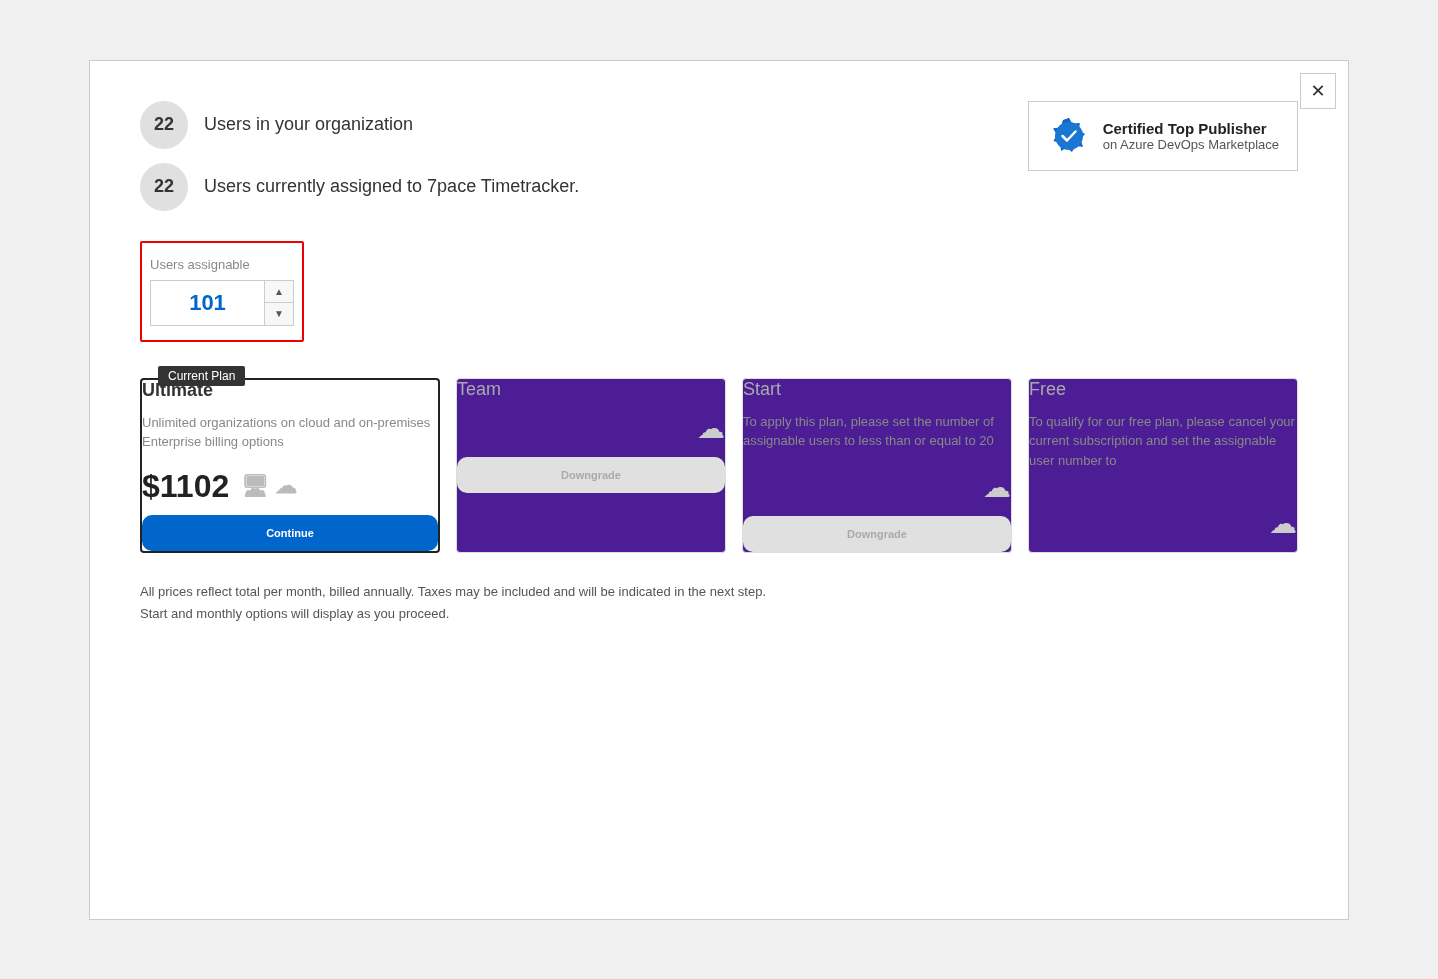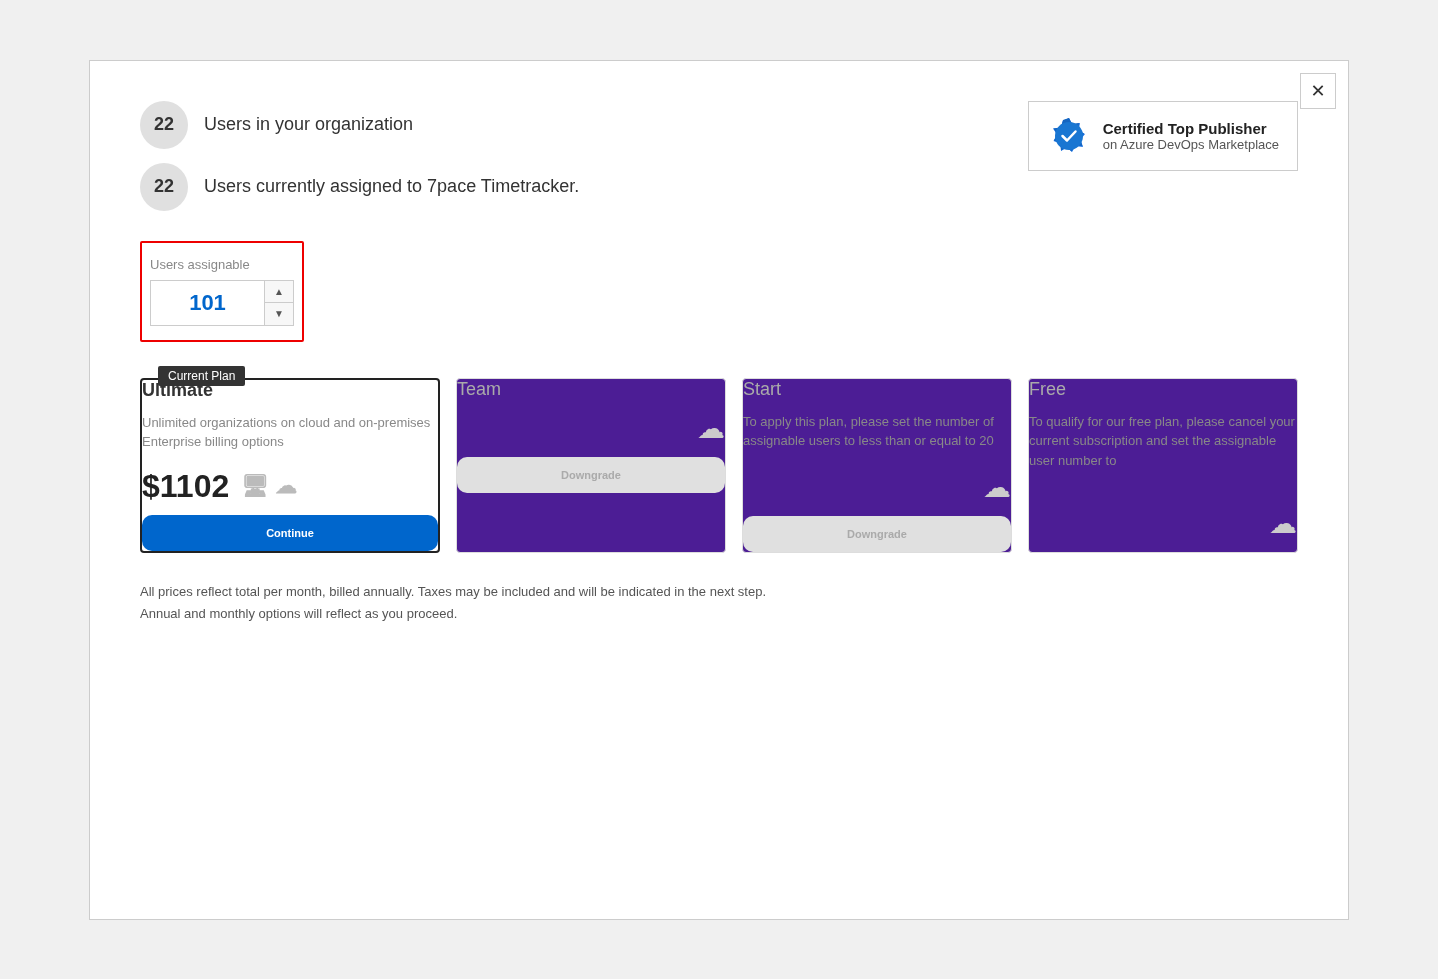--- a/index.html
+++ b/index.html
@@ -330,16 +330,16 @@
       <div class="plan-name disabled-text">Free</div>
       <div class="plan-desc">To qualify for our free plan, please cancel your current subscription and set the assignable user number to</div>
       <span class="cloud-icon-small">☁</span>
     </div>
 
   </div>
 
   
   <div class="pricing-note">
     <div>All prices reflect total per month, billed annually. Taxes may be included and will be indicated in the next step.</div>
-    <div>Annual and monthly options will reflect as you proceed.</div>
+    <div>Start and monthly options will display as you proceed.</div>
   </div>
 
 </div>
 
 </body></html>

